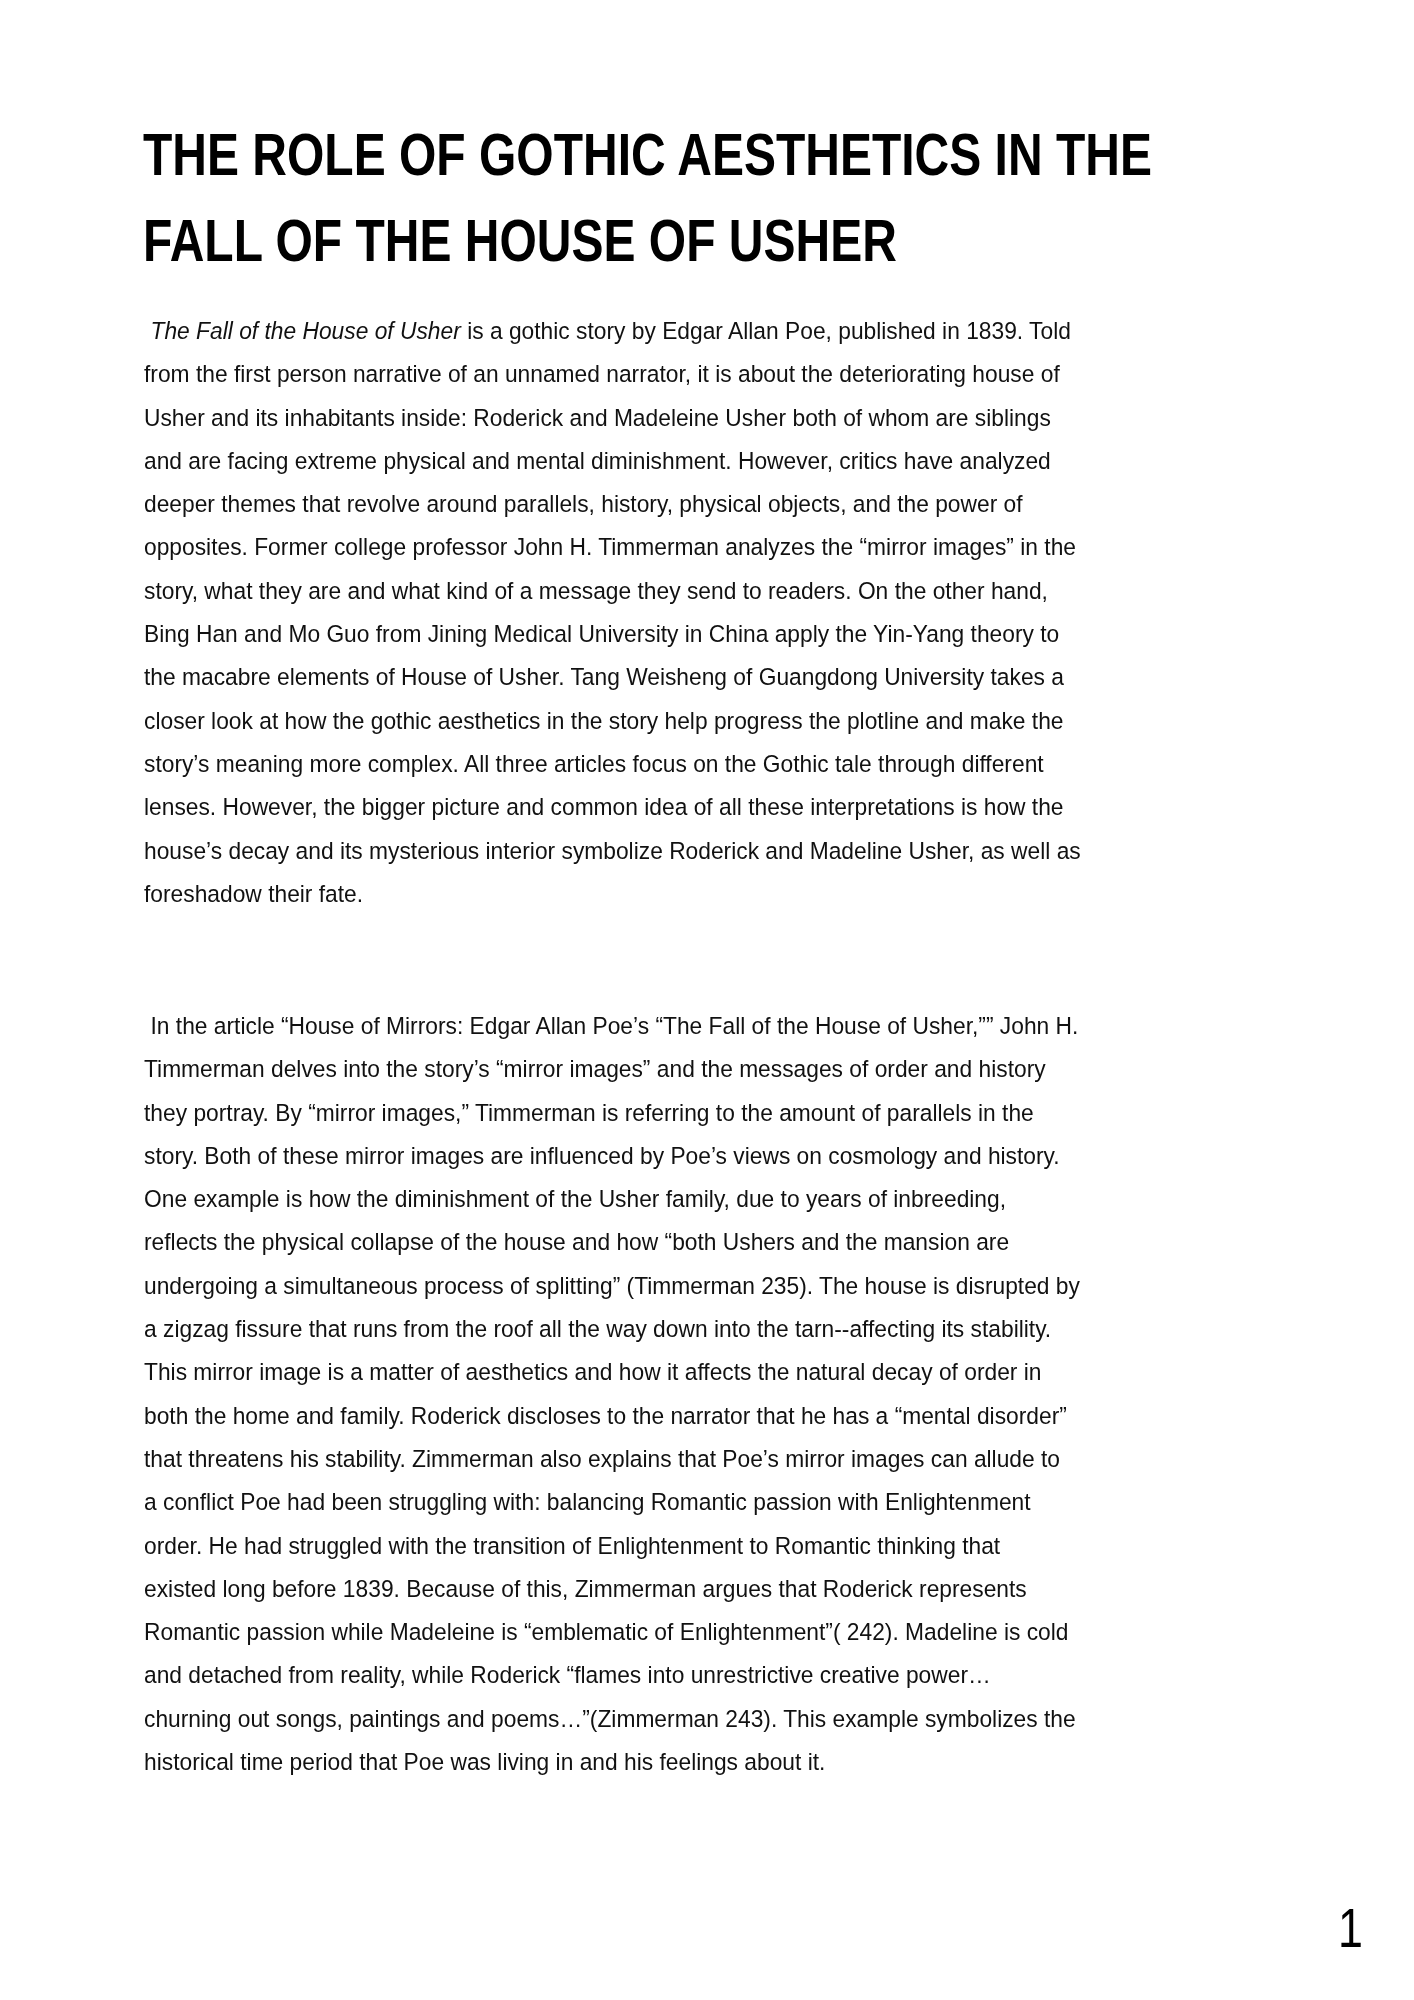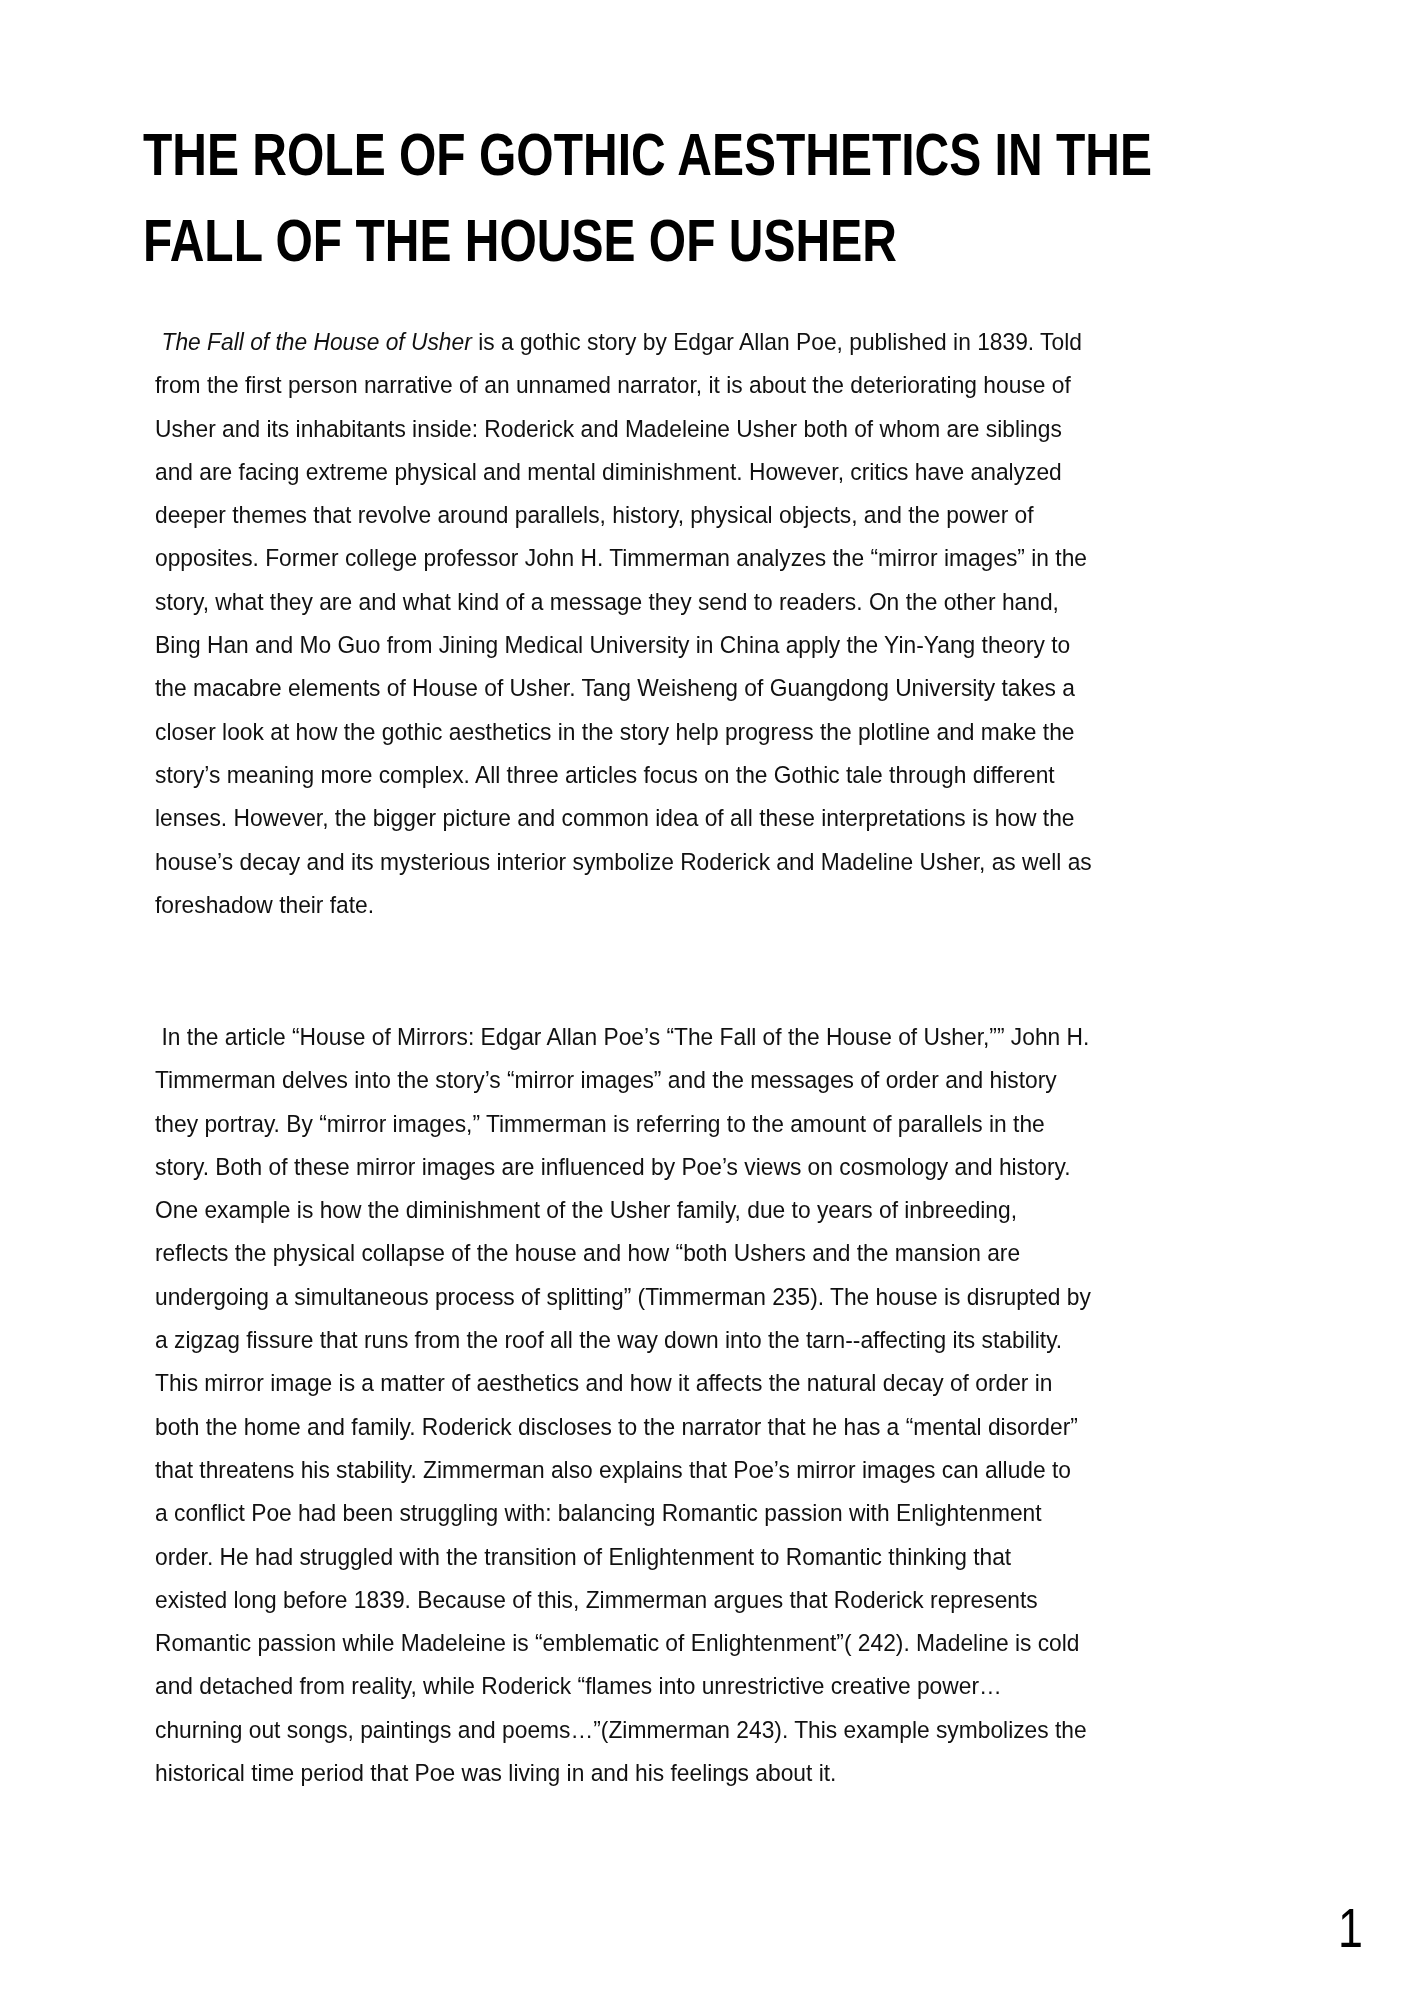--- a/index.html
+++ b/index.html
@@ -34,21 +34,21 @@
     color: #000000;
     text-transform: uppercase;
     transform: scaleX(0.8);
     transform-origin: left top;
     white-space: nowrap;
   }
   .title .tline { display: block; }
   .para {
     position: absolute;
     left: 143px;
-    margin: 12px;
+    margin: 1px;
     font-family: "Liberation Sans", sans-serif;
     font-size: 24.5px;
     line-height: 43.3px;
     color: #111111;
     white-space: nowrap;
   }
   .para .line {
     display: block;
     transform: scaleX(0.93);
     transform-origin: left center;

